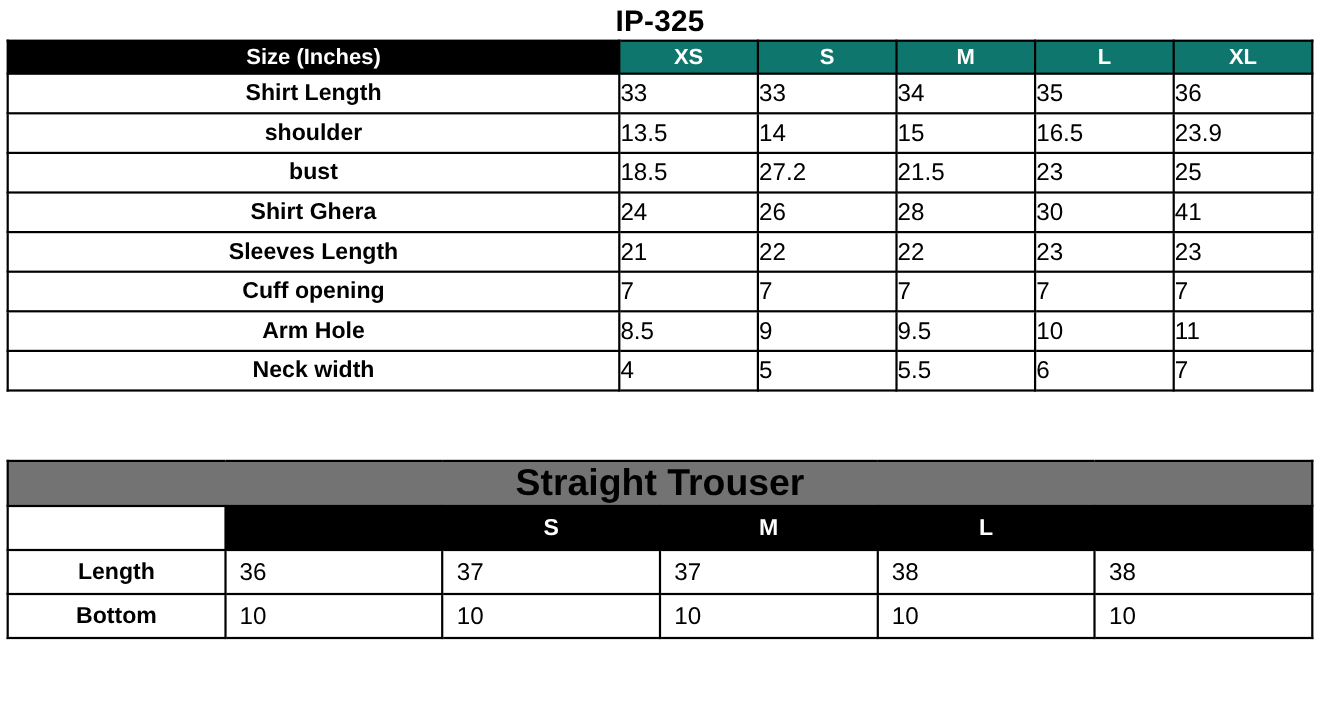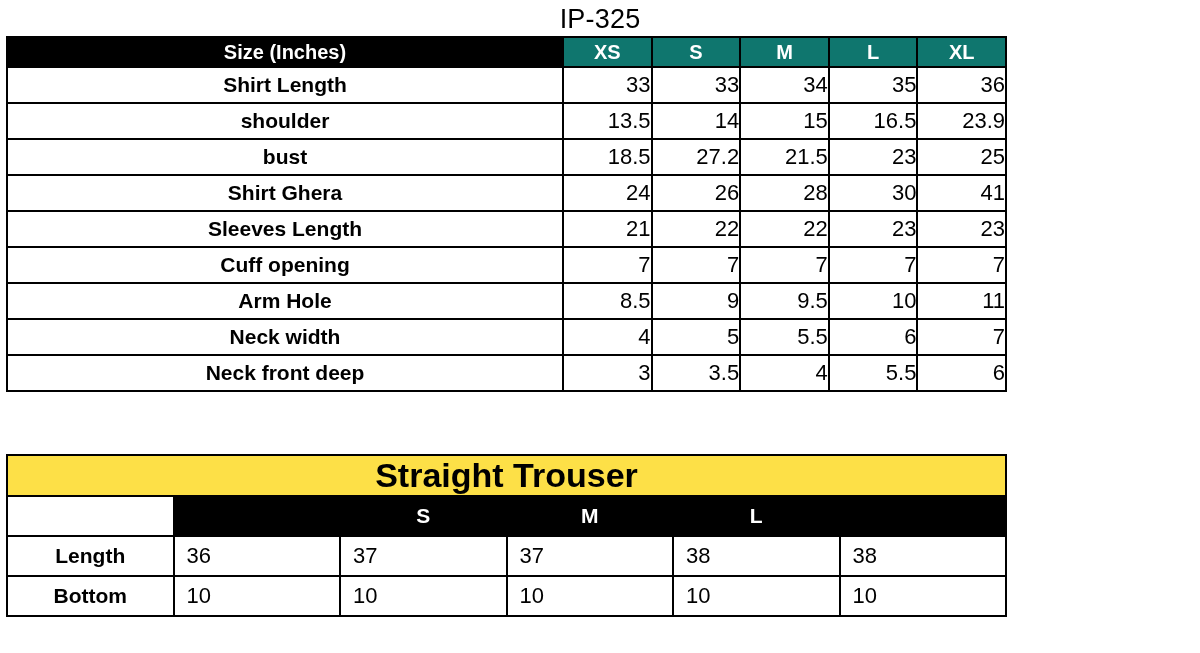--- a/index.html
+++ b/index.html
@@ -15,29 +15,29 @@
     overflow: hidden;
   }
   .page {
     position: relative;
     width: 1200px;
     height: 653px;
   }
   .doc-title {
     text-align: center;
     font-size: 27px;
-    font-weight: normal;
+    font-weight: bold;
     line-height: 34px;
     padding-top: 2px;
     letter-spacing: 0.2px;
   }
   table {
     border-collapse: collapse;
     table-layout: fixed;
-    width: 1001px;
+    width: 1188px;
     margin: 0 6px;
   }
   table td, table th {
     border: 2px solid #000000;
     height: 36px;
     font-size: 21px;
     font-weight: bold;
     padding: 0;
     box-sizing: border-box;
   }
@@ -50,39 +50,39 @@
   }
   .hdr-row td.label-cell {
     background: #000000;
     color: #ffffff;
   }
   .label-cell {
     text-align: center;
     width: 556px;
   }
   .val-cell {
-    text-align: right;
+    text-align: left;
     font-weight: normal;
     font-size: 22px;
     width: 118px;
   }
   .sizes-table .val-cell { width: 118px; }
   .spacer {
     height: 62px;
   }
   
   .trouser-table {
     margin-top: 0;
   }
   .trouser-title-cell {
     text-align: center;
     font-size: 34px;
     font-weight: bold;
     height: 62px;
-    background: #fde047;
+    background: #737373;
     color: #000000;
   }
   .trouser-hdr td {
     background: #000000;
     color: #ffffff;
     text-align: center;
     height: 38px;
     font-size: 21px;
     font-weight: bold;
   }
@@ -189,28 +189,20 @@
 
       <tr>
         <td class="label-cell">Neck width</td>
         <td class="val-cell">4</td>
         <td class="val-cell">5</td>
         <td class="val-cell">5.5</td>
         <td class="val-cell">6</td>
         <td class="val-cell">7</td>
       </tr>
 
-      <tr>
-        <td class="label-cell">Neck front deep</td>
-        <td class="val-cell">3</td>
-        <td class="val-cell">3.5</td>
-        <td class="val-cell">4</td>
-        <td class="val-cell">5.5</td>
-        <td class="val-cell">6</td>
-      </tr>
     </tbody>
   </table>
 
   <div class="spacer"></div>
 
   <table class="sizes-table trouser-table">
     <tbody>
       <tr>
         <td class="trouser-title-cell" colspan="6">Straight Trouser</td>
       </tr>

